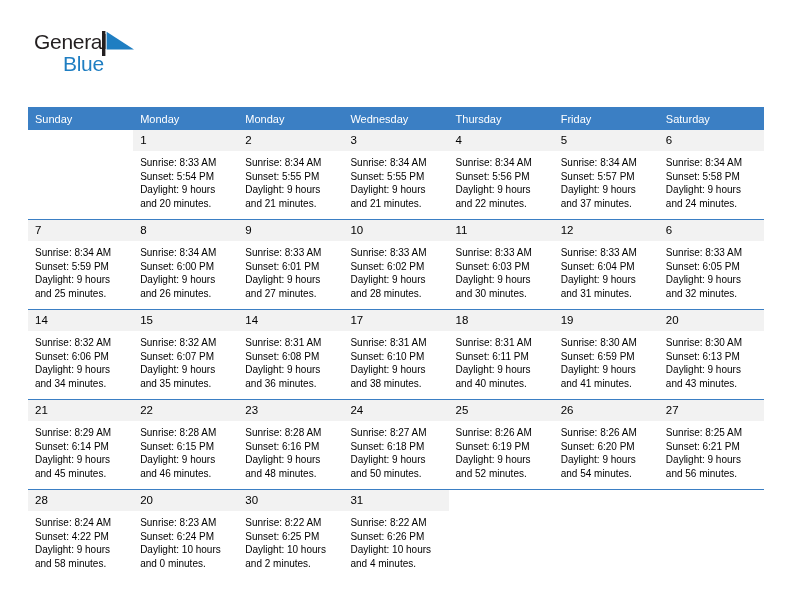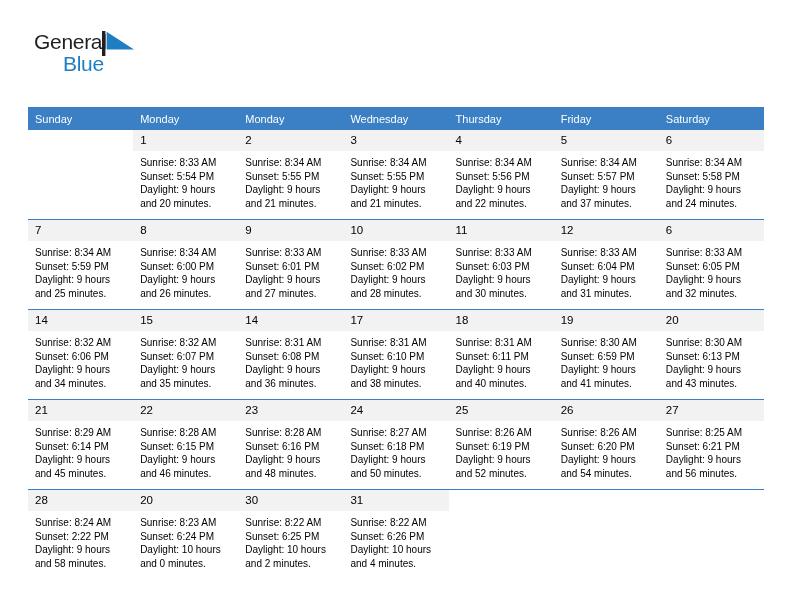--- a/index.html
+++ b/index.html
@@ -418,21 +418,21 @@
               <div>Daylight: 9 hours</div>
               <div>and 56 minutes.</div>
             </div>
           </td>
         </tr>
         <tr class="week">
           <td>
             <div class="daynum">28</div>
             <div class="lines">
               <div>Sunrise: 8:24 AM</div>
-              <div>Sunset: 2:22 PM</div>
+              <div>Sunset: 4:22 PM</div>
               <div>Daylight: 9 hours</div>
               <div>and 58 minutes.</div>
             </div>
           </td>
           <td>
             <div class="daynum">20</div>
             <div class="lines">
               <div>Sunrise: 8:23 AM</div>
               <div>Sunset: 6:24 PM</div>
               <div>Daylight: 10 hours</div>

